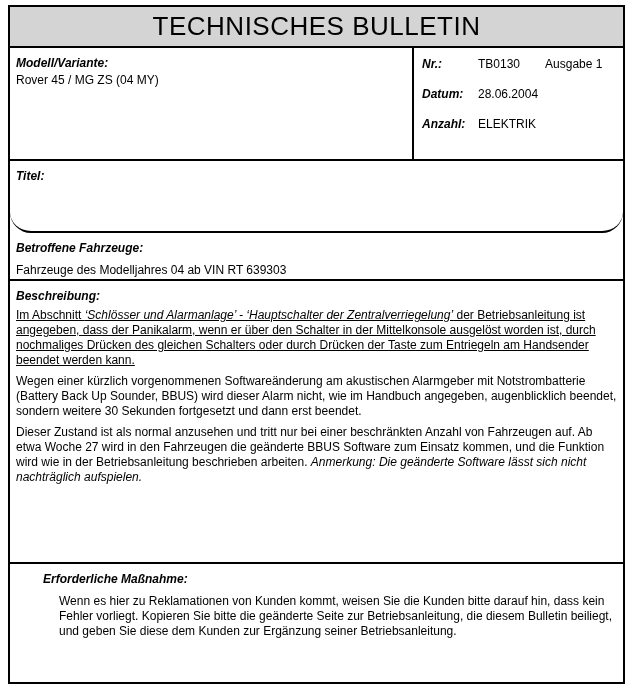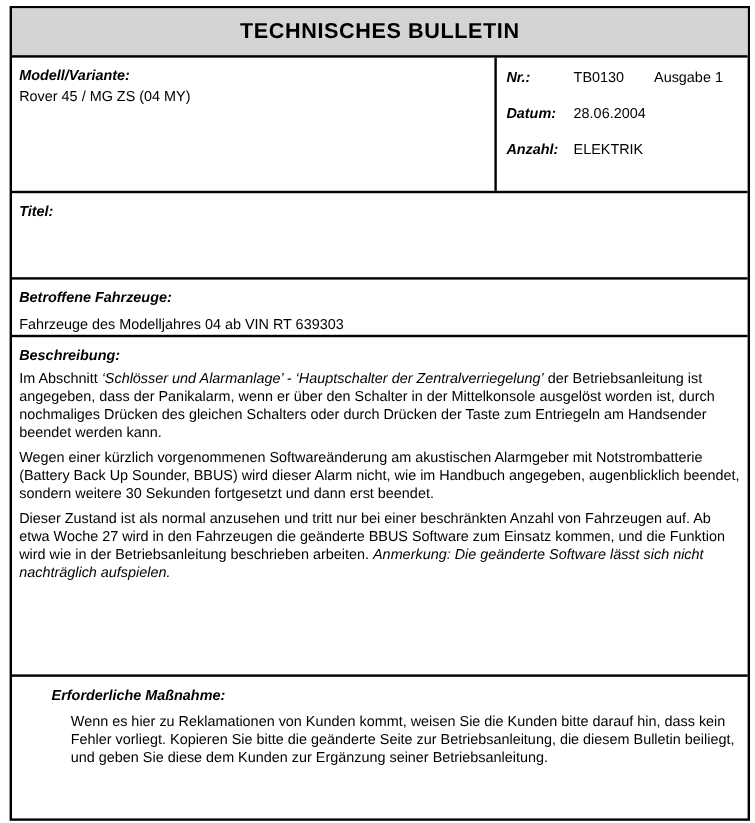--- a/index.html
+++ b/index.html
@@ -23,22 +23,22 @@
 
   
   .row-header {
     height: 41px;
     background: #d4d4d4;
     display: flex;
     align-items: center;
     justify-content: center;
   }
   .row-header h1 {
-    font-size: 18px;
-    font-weight: bold;
+    font-size: 26px;
+    font-weight: normal;
     letter-spacing: 0.5px;
   }
 
   
   .row-model { height: 113px; display: flex; gap: 44px; }
   .cell-model { width: 358px; padding: 8px 6px; }
   .cell-meta { flex: 1; border-left: 2px solid #000000; padding: 9px 8px; }
   .field-label {
     font-size: 12px;
     font-weight: bold;
@@ -53,35 +53,35 @@
   .meta-line { margin-bottom: 16px; font-size: 12px; line-height: 14px; }
   .meta-label {
     display: inline-block;
     width: 56px;
     font-weight: bold;
     font-style: italic;
   }
   .meta-issue { margin-left: 25px; }
 
   
-  .row-titel { height: 72px; padding: 8px 6px; }
+  .row-titel { height: 72px; padding: 8px 6px; border-radius: 21px; }
   .titel-value { font-size: 17px; line-height: 20px; margin-top: 8px; }
 
   
   .row-vehicles { height: 48px; padding: 8px 6px; }
   .row-vehicles .field-value { margin-top: 8px; }
 
   
   .row-desc { height: 283px; padding: 8px 6px; }
   .row-desc p, .row-action p {
     font-size: 12px;
     line-height: 15px;
     margin-top: 6px;
   }
-  .row-desc p:first-of-type { margin-top: 5px; }
+  .row-desc p:first-of-type { margin-top: 5px; text-decoration: underline; }
   .italic { font-style: italic; }
 
   
   .row-action { flex: 1; padding: 8px 6px; }
   .row-action p { margin-top: 8px; margin-left: 16px; }
 </style>
 </head>
 <body>
 
 <div class="bulletin">

